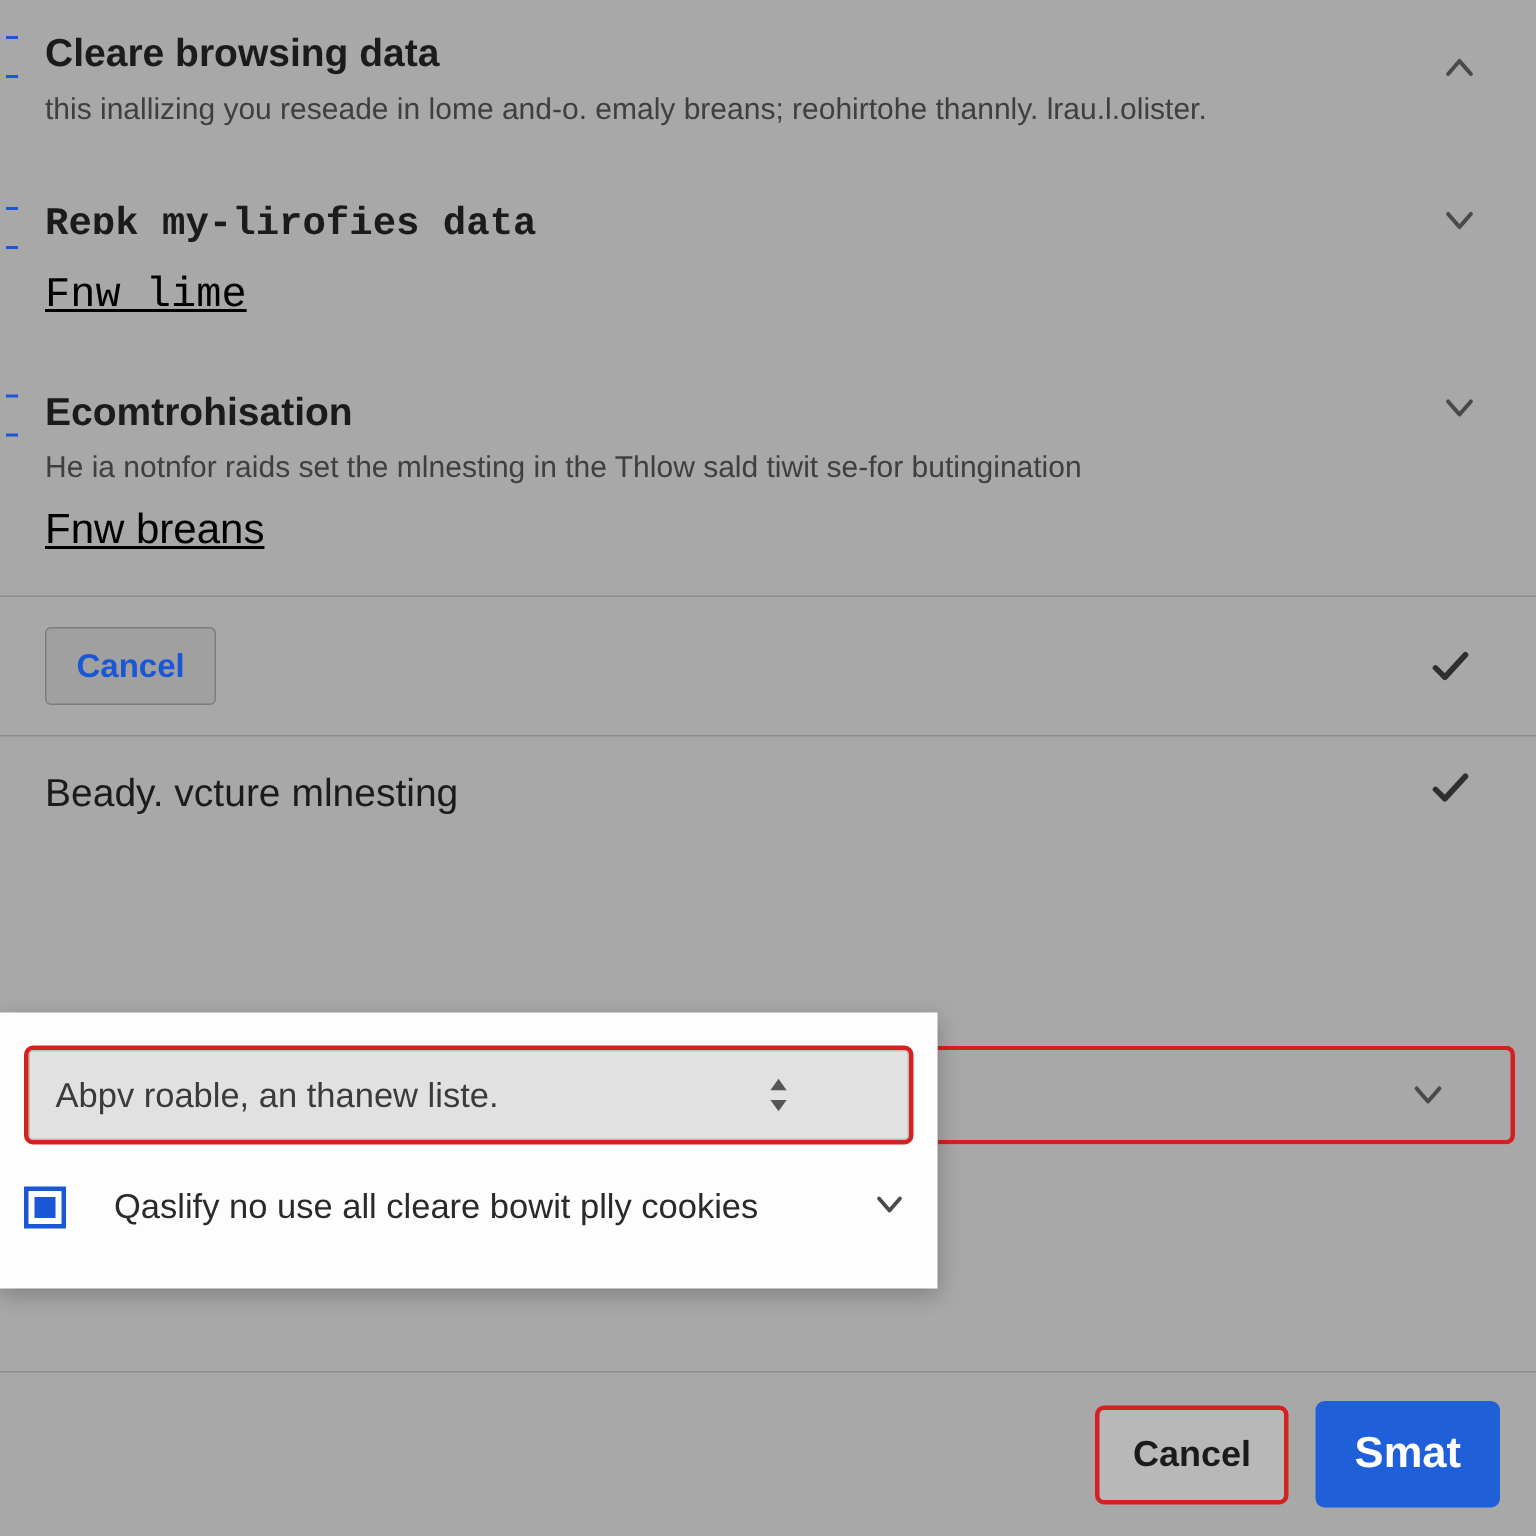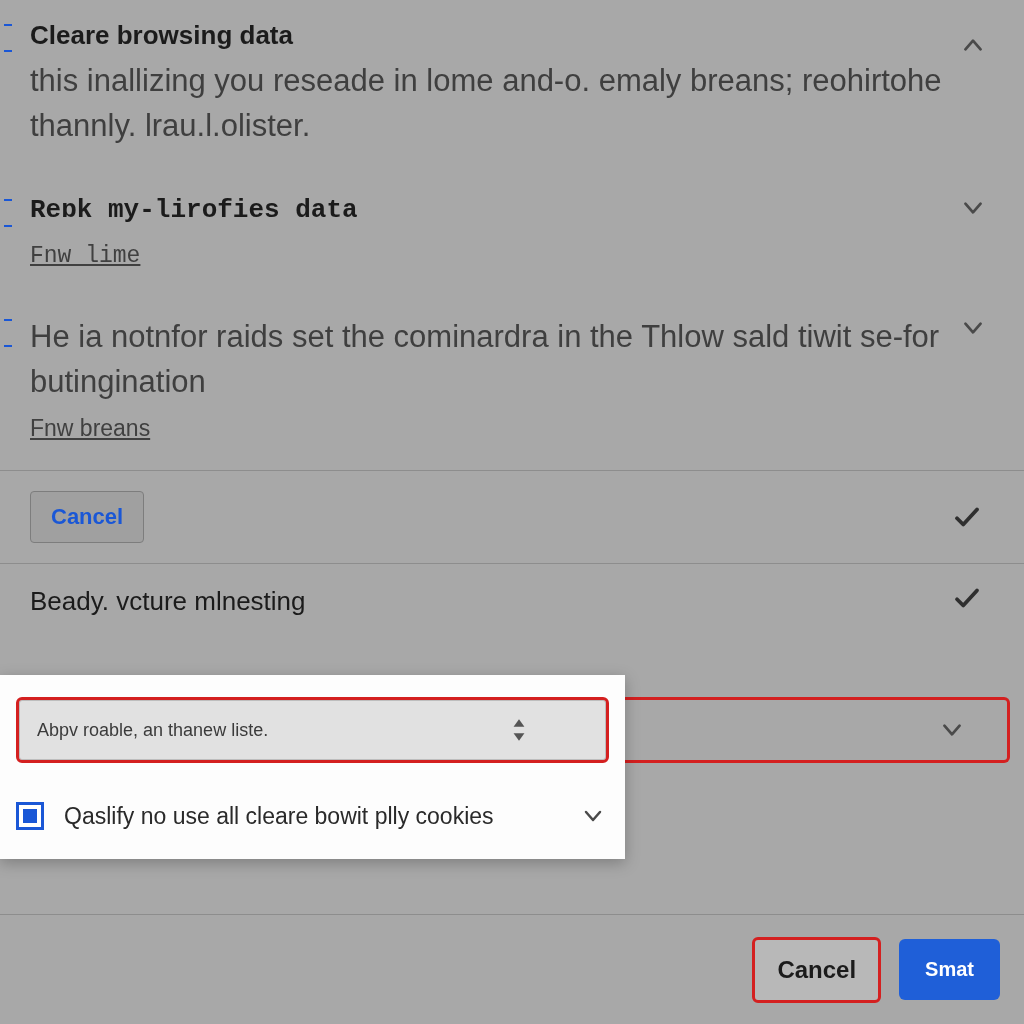--- a/index.html
+++ b/index.html
@@ -18,29 +18,29 @@
     padding: 18px 30px 18px 30px;
     position: relative;
   }
   .section-title {
     font-size: 26px;
     font-weight: 700;
     color: #1b1b1b;
     margin-bottom: 8px;
   }
   .section-desc {
-    font-size: 31px;
+    font-size: 20px;
     color: #3f3f3f;
     line-height: 1.45;
   }
   .section-link {
     display: inline-block;
     margin-top: 10px;
-    font-size: 23px;
-    color: #404040;
+    font-size: 28px;
+    color: #000000;
     text-decoration: underline;
   }
   .chevron {
     position: absolute;
     right: 38px;
     top: 32px;
     width: 26px;
     height: 26px;
   }
   .chevron svg { width: 100%; height: 100%; }
@@ -89,38 +89,37 @@
     border-radius: 6px;
     background: #e1e1e1;
     height: 66px;
     display: flex;
     align-items: center;
     padding: 0 18px;
     position: relative;
     box-shadow: inset 0 0 0 1px #bdbdbd;
   }
   .dropdown-field span.text {
-    font-size: 18px;
+    font-size: 23px;
     color: #3b3b3b;
     text-align: right;
   }
   .dropdown-field .mini-arrows {
     position: absolute;
     right: 78px;
     top: 50%;
     transform: translateY(-50%);
     width: 18px;
     height: 26px;
   }
   .dropdown-field .mini-arrows svg { width: 100%; height: 100%; }
   .checkbox-row {
     display: flex;
-    align-items: center;
     padding: 0 20px 0 16px;
-    gap: 20px;
+    gap: 32px;
     height: 50px;
   }
   .checkbox {
     width: 28px;
     height: 28px;
     border: 3px solid #1a57d6;
     display: flex;
     align-items: center;
     justify-content: center;
     background: #fff;
@@ -161,21 +160,21 @@
     font-size: 24px;
     font-weight: 700;
     padding: 16px 22px;
     border-radius: 6px;
     cursor: pointer;
   }
   .footer-submit {
     border: none;
     background: #1f5fd8;
     color: #fff;
-    font-size: 20px;
+    font-size: 29px;
     font-weight: 600;
     padding: 19px 26px;
     border-radius: 6px;
     cursor: pointer;
   }
   .red-ext {
     position: absolute;
     left: 625px;
     top: 697px;
     width: 385px;
@@ -223,21 +222,22 @@
     <a class="section-link" href="#">Fnw lime</a>
     <div class="chevron" style="top:28px;">
       <svg viewBox="0 0 24 24" fill="none" stroke="#4a4a4a" stroke-width="2.5" stroke-linecap="round" stroke-linejoin="round">
           <polyline points="5 8 12 16 19 8"></polyline>
         </svg>
     </div>
   </div>
 
   <div class="section" style="padding-top:28px; padding-bottom:28px;">
     <div class="left-marker" style="top:32px;"></div>
-    <div class="section-desc">He ia notnfor raids set the cominardra in the Thlow sald tiwit se-for butingination</div>
+    <div class="section-title">Ecomtrohisation</div>
+    <div class="section-desc">He ia notnfor raids set the mlnesting in the Thlow sald tiwit se-for butingination</div>
     <a class="section-link" href="#">Fnw breans</a>
     <div class="chevron" style="top:28px;">
       <svg viewBox="0 0 24 24" fill="none" stroke="#4a4a4a" stroke-width="2.5" stroke-linecap="round" stroke-linejoin="round">
           <polyline points="5 8 12 16 19 8"></polyline>
         </svg>
     </div>
   </div>
 
   <div class="cancel-row">
     <button class="cancel-btn">Cancel</button>

